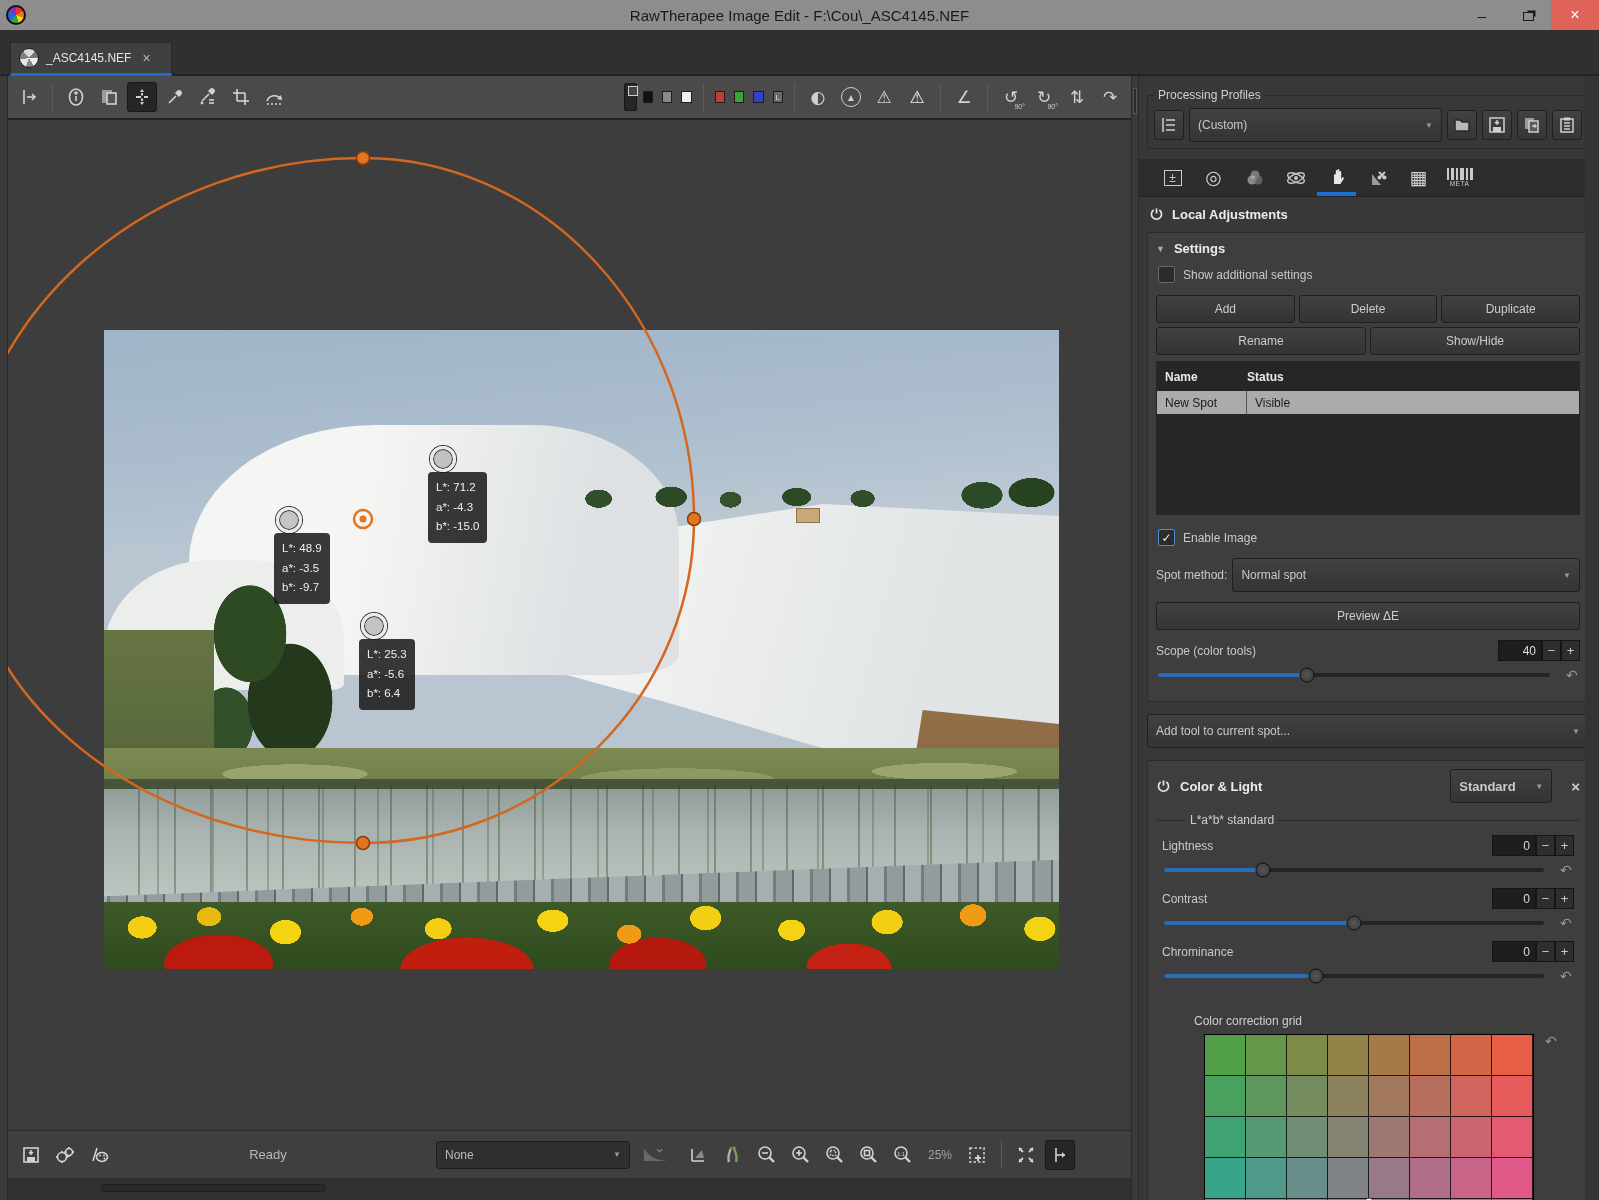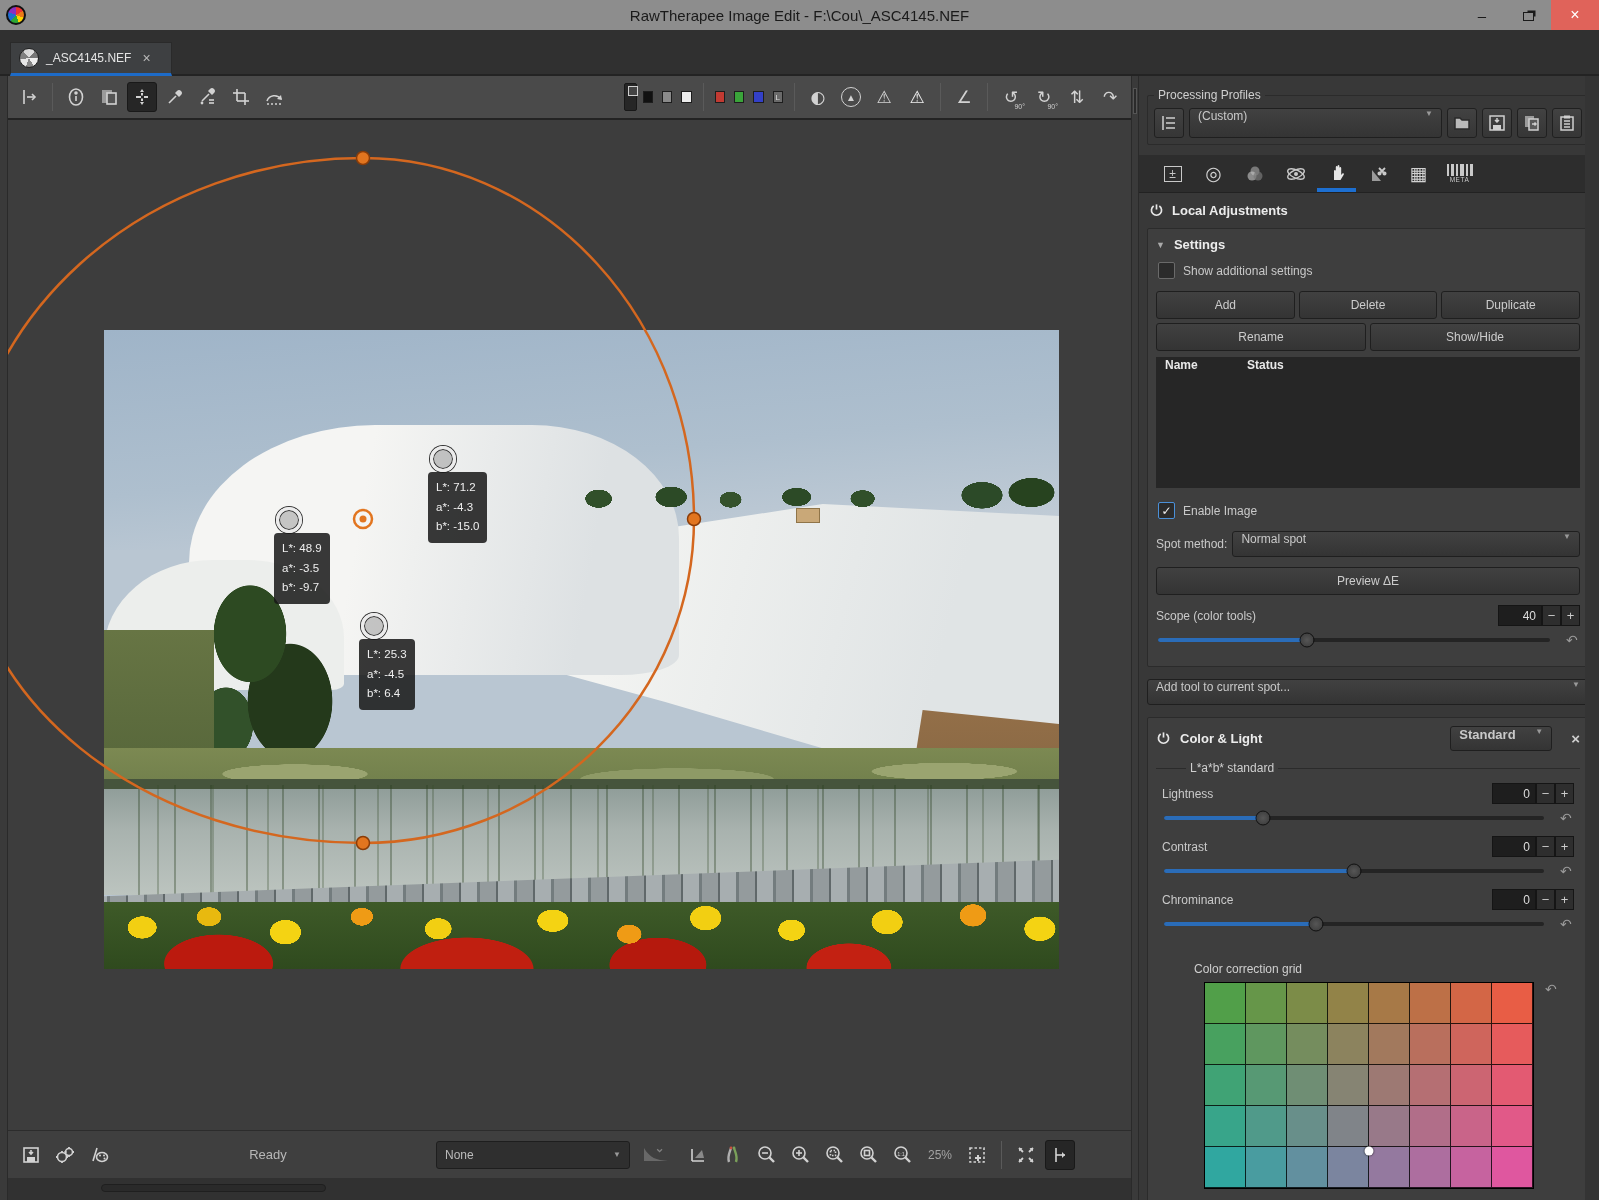--- a/index.html
+++ b/index.html
@@ -110,36 +110,36 @@
   .la-header{display:flex;align-items:center;gap:8px;color:#ececec;font-weight:bold;font-size:13px;margin:2px 0 10px 2px}
   .box{background:#3e3e3e;border:1px solid #2b2b2b;border-radius:2px;padding:8px;margin-bottom:12px}
   .exp-title{display:flex;align-items:center;gap:9px;color:#ececec;font-weight:bold;font-size:13px;margin-bottom:10px}
   .exp-arrow{font-size:9px;color:#aaa}
   .checkrow{display:flex;align-items:center;gap:8px;margin:8px 0 12px 2px;color:#c9c9c9}
   .checkbox{width:17px;height:17px;background:#2b2b2b;border:1px solid #6a6a6a;border-radius:2px;display:flex;align-items:center;justify-content:center;color:transparent;font-size:12px}
   .checkbox.checked{border:1px solid #4a90d9;color:#f0f0f0}
   .pbtn{flex:1;height:28px;background:linear-gradient(#414141,#343434);border:1px solid #1f1f1f;border-radius:3px;color:#cccccc;display:flex;align-items:center;justify-content:center;font-size:12px}
   .btnrow{display:flex;gap:4px;margin-bottom:4px}
   .spot-table{margin-top:6px;border:1px solid #262626}
-  .thead{display:flex;background:#262626;height:29px;color:#e8e8e8;font-weight:bold}
+  .thead{display:flex;background:#262626;height:29px;align-items:center;color:#e8e8e8;font-weight:bold}
   .thead .c1{width:90px;padding-left:8px}
   .trow{display:flex;background:#ababab;height:23px;align-items:center;color:#1b1b1b}
   .trow .c1{width:90px;padding-left:8px;border-right:1px solid #555;height:100%;display:flex;align-items:center}
   .trow .c2{padding-left:8px}
   .twell{height:100px;background:#262626}
   .label{color:#c9c9c9}
   .spin{display:flex;align-items:flex-end;margin-left:auto}
   .spin .val{width:44px;height:21px;background:#1e1e1e;border:1px solid #151515;color:#ddd;text-align:right;padding:0 5px;line-height:21px}
   .spin .sbtn{width:19px;height:21px;background:#2e2e2e;border:1px solid #151515;color:#ccc;display:flex;align-items:center;justify-content:center;font-size:13px}
   .slider-row{position:relative;height:18px;margin:5px 0 9px 2px;display:flex;align-items:center}
   .track{position:relative;height:4px;background:#242424;border-radius:2px;flex:1;margin-right:16px}
   .track .fill{position:absolute;left:0;top:0;bottom:0;width:var(--pos,40%);background:#2a6cb8;border-radius:2px}
   .track .thumb{position:absolute;left:var(--pos,40%);top:50%;width:15px;height:15px;transform:translate(-50%,-50%);background:radial-gradient(#565656,#383838);border:1px solid #101010;border-radius:50%}
   .reset{color:#9a9a9a;font-size:14px;width:14px;font-family:"DejaVu Sans",sans-serif}
-  .combo2{height:26px;background:linear-gradient(#414141,#343434);border:1px solid #1f1f1f;border-radius:3px;display:flex;padding:0 8px;color:#c9c9c9;}
+  .combo2{height:26px;background:linear-gradient(#414141,#343434);border:1px solid #1f1f1f;border-radius:3px;display:flex;align-items:center;padding:16px 8px;color:#c9c9c9;}
   .combo2 .arrow{margin-left:auto;font-size:8px;color:#999}
   .cl-close{margin-left:10px;color:#cfcfcf;font-size:15px;font-weight:bold}
   .lab-fs legend{margin-left:24px}
   .grid-fs legend{margin-left:28px}
   #ccgrid{position:relative;margin-left:42px;width:330px;border:1px solid #000}
   #ccgrid .cells{display:grid;grid-template-columns:repeat(8,1fr)}
   #ccgrid .cell{height:41px;border-right:1px solid rgba(0,0,0,.8);border-bottom:1px solid rgba(0,0,0,.8)}
   #ccgrid .marker{position:absolute;width:9px;height:9px;border-radius:50%;background:#fff;transform:translate(-50%,-50%);box-shadow:0 0 2px #000}
   .grid-reset{position:absolute;right:-26px;top:-2px}
 </style>
@@ -312,21 +312,21 @@
       </div>
       <div class="picker-ring" style="left:422px;top:326px"></div>
       <div class="picker-label" style="left:420px;top:352px">
         <div>L*: 71.2</div>
           <div>a*: -4.3</div>
           <div>b*: -15.0</div>
       </div>
       <div class="picker-ring" style="left:353px;top:493px"></div>
       <div class="picker-label" style="left:351px;top:519px">
         <div>L*: 25.3</div>
-          <div>a*: -4.5</div>
+          <div>a*: -5.6</div>
           <div>b*: 6.4</div>
       </div>
     </div>
 
     <div id="statusbar">
       <div class="ibtn">
         <svg width="20" height="20" viewBox="0 0 20 20">
             <rect x="3" y="3" width="14" height="14"></rect>
             <rect x="6" y="12" width="8" height="5" fill="#d2d2d2" stroke="none"></rect>
             <path d="M10 5 v4 M8 7 l2 2 2-2"></path>
@@ -568,20 +568,24 @@
       </div>
       <div class="btnrow">
         <div class="pbtn">Rename</div>
         <div class="pbtn">Show/Hide</div>
       </div>
 
       <div class="spot-table">
         <div class="thead">
           <span class="c1">Name</span>
           <span class="c2">Status</span>
+        </div>
+        <div class="trow">
+          <span class="c1">New Spot</span>
+          <span class="c2">Visible</span>
         </div>
         <div class="twell"></div>
       </div>
 
       <div class="checkrow" style="margin-top:14px">
         <span class="checkbox checked">✓</span>
         <span>Enable Image</span>
       </div>
 
       <div class="row" style="margin-bottom:10px">

